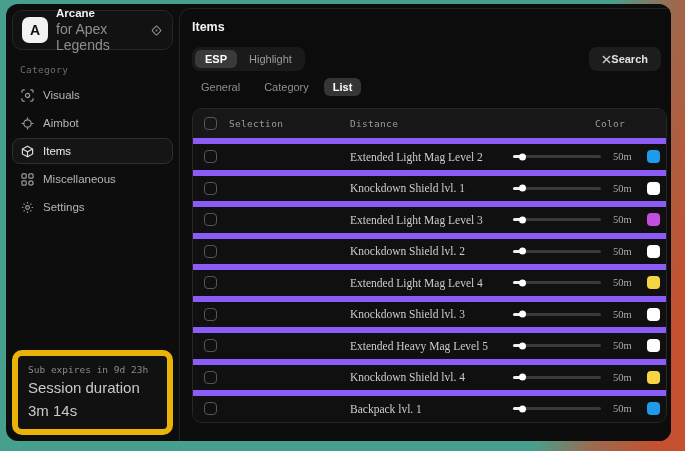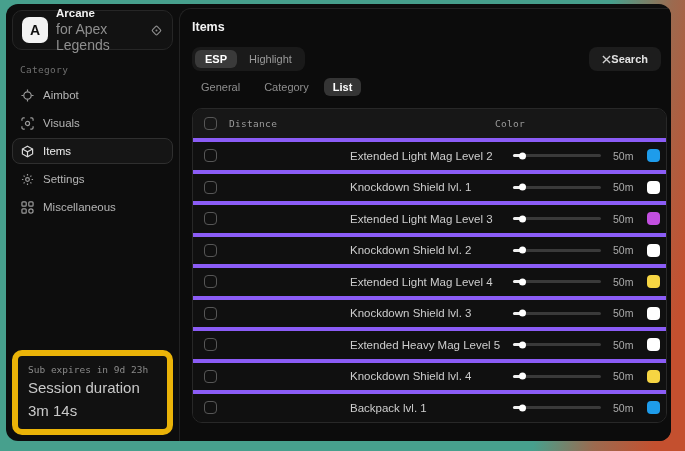--- a/index.html
+++ b/index.html
@@ -73,21 +73,21 @@
   .view-tab { font-size:11px; color:#8e8e8e; padding:3px 9px; border-radius:6px; cursor:default; }
   .view-tab.active { background:#353535; color:#fff; font-weight:bold; }
 
   
   .table-card {
     border:1px solid #282828; border-radius:10px; overflow:hidden;
     background:#101010; margin-right:2px;
   }
   .trow {
     display:grid; grid-template-columns:36px 121px 1fr 100px 34px 19px;
-    align-items:center; height:31.5px; border-top:4px solid #8b5cf6; background:#101010;
+    align-items:center; height:31.5px; border-top:6px solid #8b5cf6; background:#101010;font-family:Liberation Serif, serif;
   }
   .trow.head { height:29px; border-top:none; background:#171717;
     font-family:"DejaVu Sans Mono", monospace; font-size:9.5px; color:#9a9a9a; letter-spacing:.3px; }
   .cell-check { padding-left:11px; }
   .checkbox {
     width:13px; height:13px; border:1.5px solid #565656; border-radius:4px; background:transparent;
   }
   .cell-object { font-size:11.5px; color:#cdcdcd; }
   .trow.head .cell-object, .trow.head .cell-sel { font-size:9.5px; color:#9a9a9a; }
   .cell-distance { display:flex; align-items:center; }
@@ -122,67 +122,67 @@
           <circle cx="7" cy="7" r="1.1" fill="currentColor" stroke="none"></circle>
         </svg>
       </span>
     </div>
 
     <div class="section-label">Category</div>
 
     <div class="nav-item">
       <span class="nicon">
         <svg width="13" height="13" viewBox="0 0 14 14" fill="none" stroke="currentColor" stroke-width="1.3">
+          <path d="M1 4V2.5A1.5 1.5 0 0 1 2.5 1H4M10 1h1.5A1.5 1.5 0 0 1 13 2.5V4M13 10v1.5a1.5 1.5 0 0 1-1.5 1.5H10M4 13H2.5A1.5 1.5 0 0 1 1 11.5V10"></path>
+          <circle cx="7" cy="7" r="2.2"></circle>
+        </svg>
+      </span>
+      <span>Visuals</span>
+    </div>
+
+    <div class="nav-item">
+      <span class="nicon">
+        <svg width="13" height="13" viewBox="0 0 14 14" fill="none" stroke="currentColor" stroke-width="1.3">
           <circle cx="7" cy="7" r="4"></circle>
             <path d="M7 0.5v2.3M7 11.2v2.3M0.5 7h2.3M11.2 7h2.3"></path>
         </svg>
       </span>
       <span>Aimbot</span>
     </div>
 
-    <div class="nav-item">
-      <span class="nicon">
-        <svg width="13" height="13" viewBox="0 0 14 14" fill="none" stroke="currentColor" stroke-width="1.3">
-          <path d="M1 4V2.5A1.5 1.5 0 0 1 2.5 1H4M10 1h1.5A1.5 1.5 0 0 1 13 2.5V4M13 10v1.5a1.5 1.5 0 0 1-1.5 1.5H10M4 13H2.5A1.5 1.5 0 0 1 1 11.5V10"></path>
-          <circle cx="7" cy="7" r="2.2"></circle>
-        </svg>
-      </span>
-      <span>Visuals</span>
-    </div>
-
     <div class="nav-item active">
       <span class="nicon">
         <svg width="13" height="13" viewBox="0 0 14 14" fill="none" stroke="currentColor" stroke-width="1.3">
           <path d="M7 1.3 12.5 4.3v5.4L7 12.7 1.5 9.7V4.3Z"></path>
             <path d="M1.5 4.3 7 7.3l5.5-3M7 7.3v5.4"></path>
         </svg>
       </span>
       <span>Items</span>
-    </div>
-
-    <div class="nav-item">
-      <span class="nicon">
-        <svg width="13" height="13" viewBox="0 0 14 14" fill="none" stroke="currentColor" stroke-width="1.3">
-          <circle cx="7" cy="7" r="2"></circle>
-          <path d="M7 1v1.6M7 11.4V13M1 7h1.6M11.4 7H13M2.8 2.8l1.1 1.1M10.1 10.1l1.1 1.1M11.2 2.8l-1.1 1.1M3.9 10.1l-1.1 1.1"></path>
-        </svg>
-      </span>
-      <span>Settings</span>
     </div>
 
     <div class="nav-item">
       <span class="nicon">
         <svg width="13" height="13" viewBox="0 0 14 14" fill="none" stroke="currentColor" stroke-width="1.3">
           <rect x="1" y="1" width="4.6" height="4.6" rx="1"></rect>
             <rect x="8.4" y="1" width="4.6" height="4.6" rx="1"></rect>
           <rect x="1" y="8.4" width="4.6" height="4.6" rx="1"></rect>
             <rect x="8.4" y="8.4" width="4.6" height="4.6" rx="2.3"></rect>
         </svg>
       </span>
       <span>Miscellaneous</span>
+    </div>
+
+    <div class="nav-item">
+      <span class="nicon">
+        <svg width="13" height="13" viewBox="0 0 14 14" fill="none" stroke="currentColor" stroke-width="1.3">
+          <circle cx="7" cy="7" r="2"></circle>
+          <path d="M7 1v1.6M7 11.4V13M1 7h1.6M11.4 7H13M2.8 2.8l1.1 1.1M10.1 10.1l1.1 1.1M11.2 2.8l-1.1 1.1M3.9 10.1l-1.1 1.1"></path>
+        </svg>
+      </span>
+      <span>Settings</span>
     </div>
 
     <div class="status-card">
       <div class="status-line1">Sub expires in 9d 23h</div>
       <div class="status-line2">Session duration 3m 14s</div>
     </div>
   </div>
 
   <div class="main">
     <div class="page-title">Items</div>
@@ -206,20 +206,21 @@
       <div class="view-tab">General</div>
       <div class="view-tab">Category</div>
       <div class="view-tab active">List</div>
     </div>
 
     <div class="table-card">
       <div class="trow head">
         <div class="cell-check">
             <div class="checkbox"></div>
           </div>
+        <div class="cell-sel">Selection</div>
         <div class="cell-dval-h">Distance</div>
         <div></div>
         <div style="margin-left:-18px;">Color</div>
       </div>
       <div id="table-body">
   <div class="trow">
     <div class="cell-check">
               <div class="checkbox"></div>
             </div>
     <div class="cell-sel"></div>

